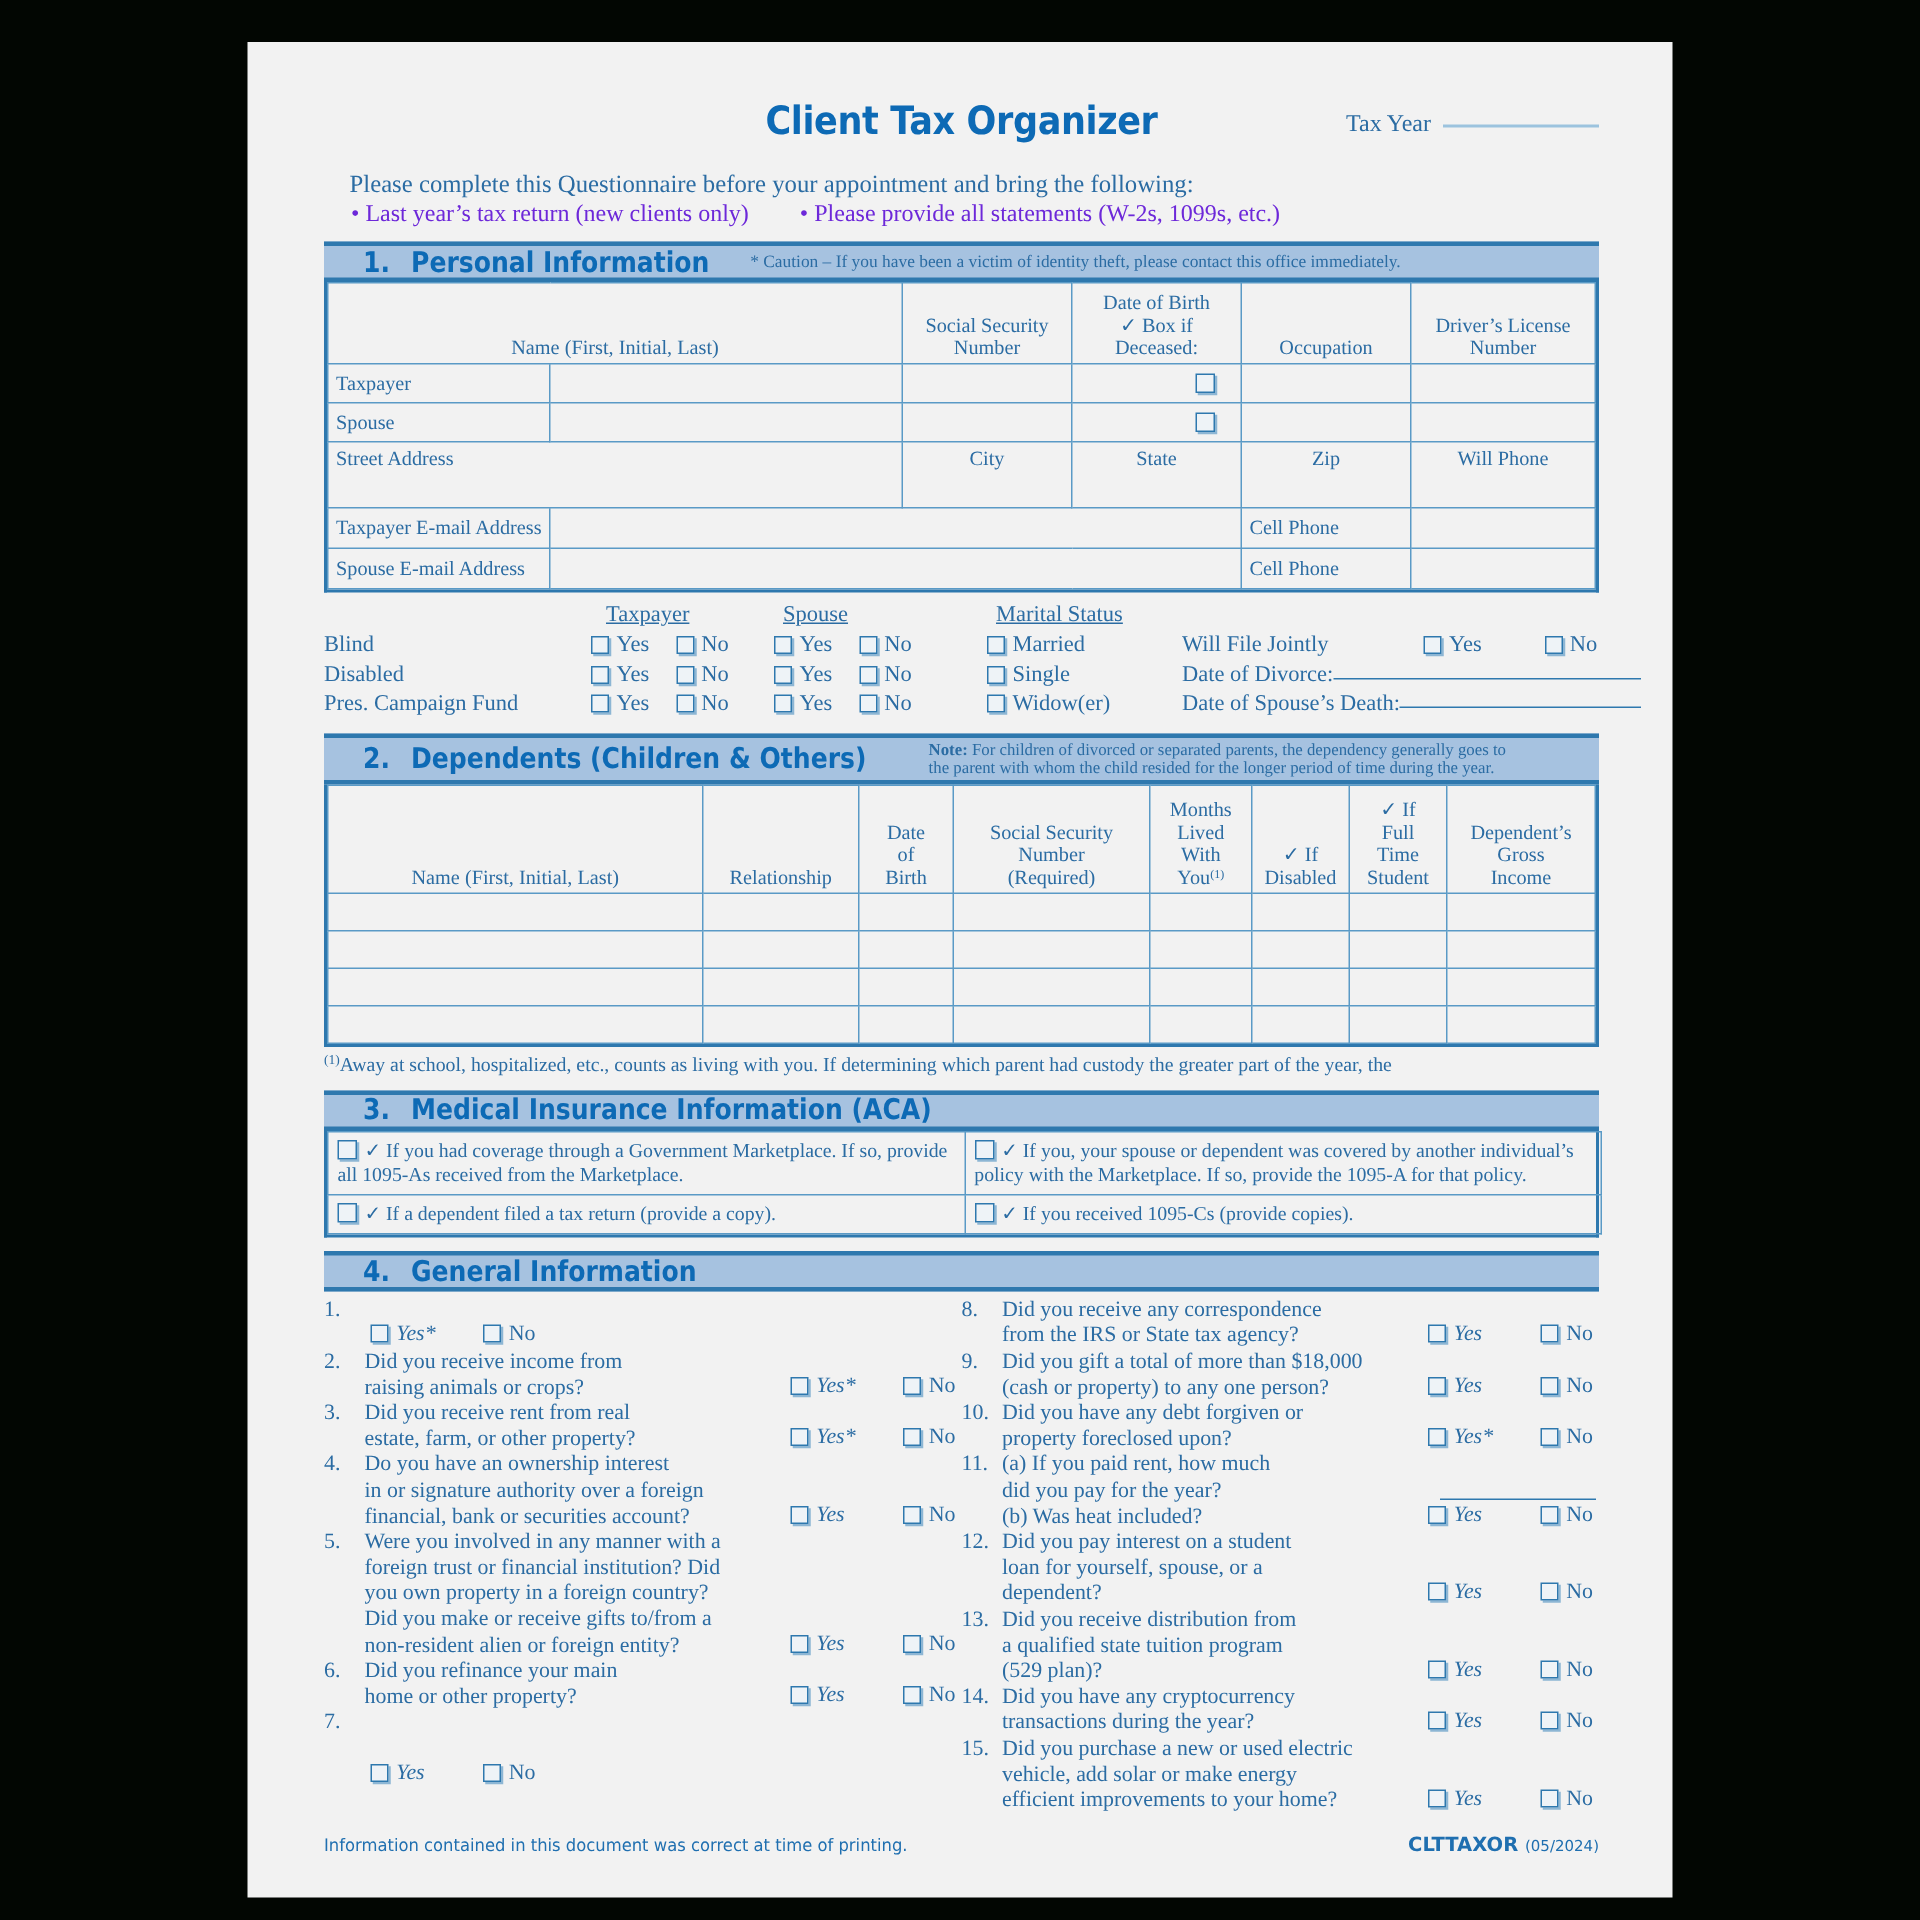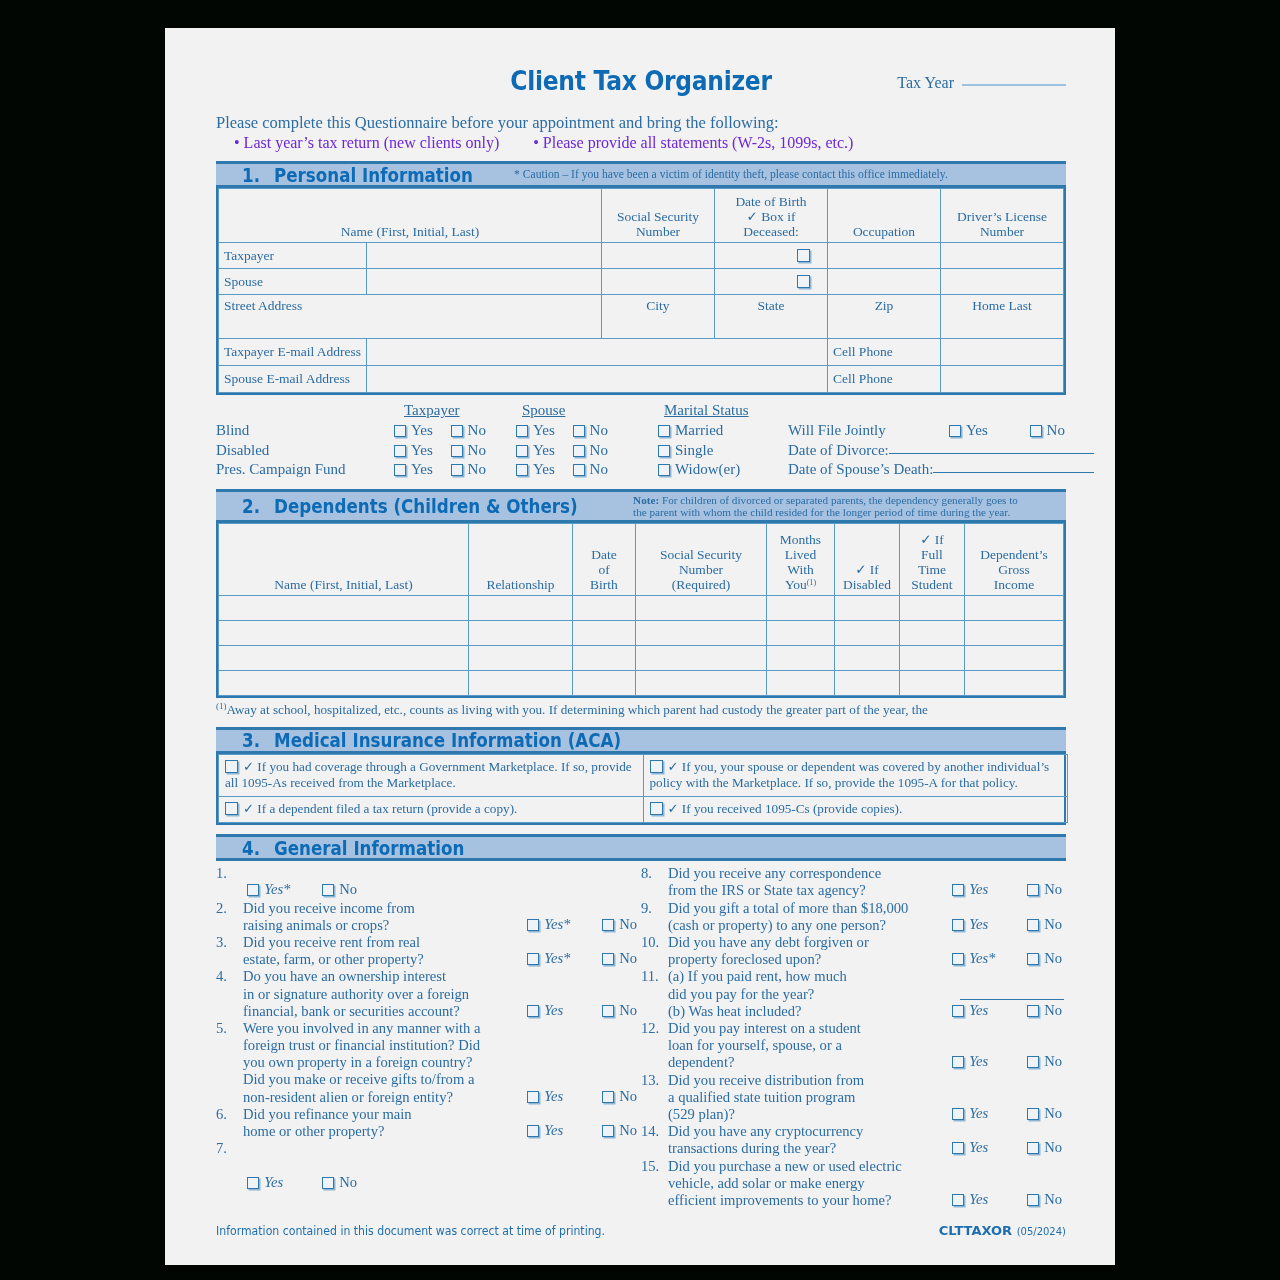--- a/index.html
+++ b/index.html
@@ -29,41 +29,41 @@
     transform: scaleX(0.9); transform-origin: center;
   }
   .taxyear {
     position: absolute; right: 0; top: 8px;
     color: #2b6ca3; font-size: 16px; white-space: nowrap;
   }
   .taxyear .blank {
     display: inline-block; width: 104px; border-bottom: 2px solid #9cc3de;
     margin-left: 8px; vertical-align: 2px; height: 11px;
   }
-  .lead { color: #2b6ca3; font-size: 16.5px; line-height: 1.28; }
+  .lead { color: #2b6ca3; font-size: 16.5px; line-height: 1.28; margin-left: 17px; }
   .bullets { color: #6d28d9; font-size: 16px; margin-top: 1px; padding-left: 18px; }
   .bullets span.b2 { margin-left: 34px; }
 
   
   .secbar {
     background: #a6c2e0;
     border-top: 3px solid #2e78ae; border-bottom: 3px solid #2e78ae;
     height: 27px; margin-top: 9px; display: flex; align-items: center;
     padding-left: 26px;
   }
   .secbar .num, .secbar .nm {
     font-family: "DejaVu Sans", sans-serif; font-weight: bold;
     color: #0d6ab5; font-size: 19px; transform: scaleX(0.88);
     transform-origin: left center; white-space: nowrap;
   }
   .secbar .num { width: 34px; }
   .secbar .nm { margin-left: -2px; }
   .secbar .note {
     color: #2b6ca3; font-size: 11.2px; line-height: 1.12;
-    margin-left: 14px; font-family: "Liberation Serif", serif;
+    margin-left: 0; font-family: "Liberation Serif", serif;
   }
   .secbar .note b { font-weight: bold; }
   .secbar.tall { height: 34px; }
 
   
   table.grid { border-collapse: collapse; width: 850px; }
   table.grid td {
     border: 1.5px solid #5a9ac6;
     color: #2b6ca3; font-size: 13.5px;
     padding: 2px 5px; vertical-align: bottom;
@@ -188,21 +188,21 @@
         <span class="cb"></span>
       </td>
       <td></td>
       <td></td>
     </tr>
     <tr>
       <td colspan="2" style="height:44px;vertical-align:top;padding-top:3px">Street Address</td>
       <td class="c" style="vertical-align:top;padding-top:3px">City</td>
       <td class="c" style="vertical-align:top;padding-top:3px">State</td>
       <td class="c" style="vertical-align:top;padding-top:3px">Zip</td>
-      <td class="c" style="vertical-align:top;padding-top:3px">Home Last</td>
+      <td class="c" style="vertical-align:top;padding-top:3px">Will Phone</td>
     </tr>
     <tr>
       <td style="height:27px;vertical-align:middle;white-space:nowrap">Taxpayer E-mail Address</td>
       <td colspan="3"></td>
       <td style="vertical-align:middle">Cell Phone</td>
       <td></td>
     </tr>
     <tr>
       <td style="height:27px;vertical-align:middle;white-space:nowrap">Spouse E-mail Address</td>
       <td colspan="3"></td>

